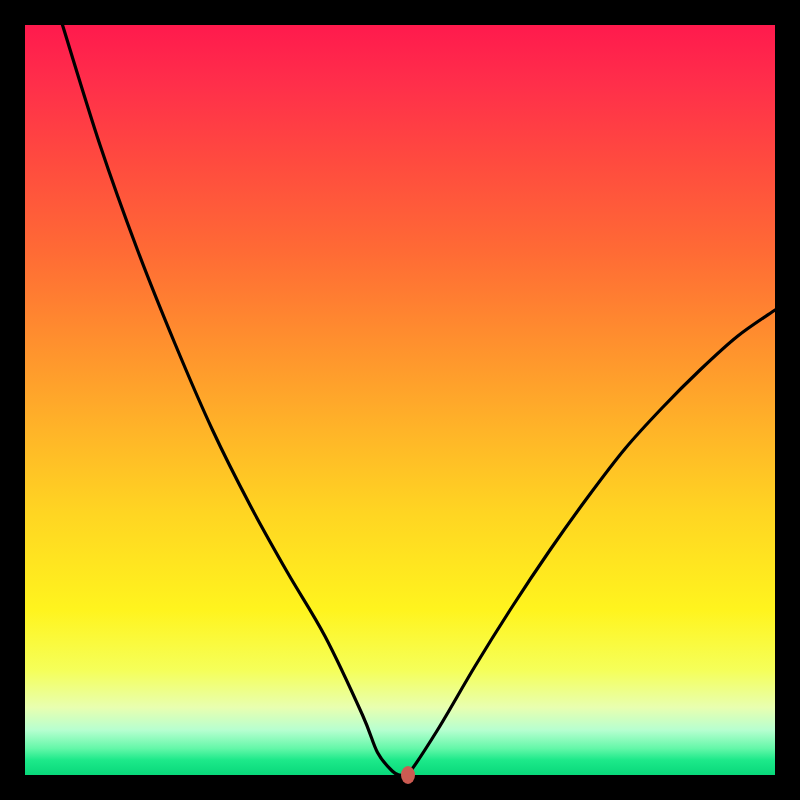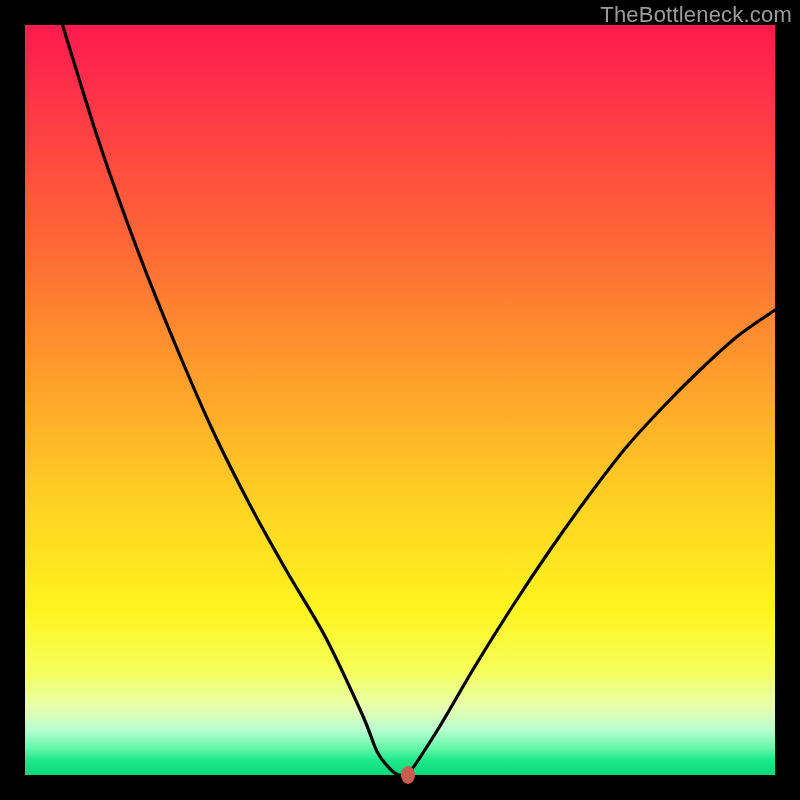--- a/index.html
+++ b/index.html
@@ -66,21 +66,20 @@
     background: #cc5b52;
     border-radius: 7px / 9px;
     transform: translate(-50%, -50%);
     z-index: 5;
   }
 </style>
 </head>
 <body>
 
 <div class="frame">
-  <div class="watermark">TheBottleneck.com</div>
 
   <div class="plot-area">
     <svg class="curve" viewBox="0 0 750 750" preserveAspectRatio="none">
       <path id="curve-path" fill="none" stroke="#000" stroke-width="3.2" stroke-linejoin="round" stroke-linecap="round" d="M 37.5 0 C 43.75 20 62.5 82.5 75 120 C 87.5 157.5 100 191.875 112.5 225 C 125 258.125 137.5 288.75000000000006 150 318.75000000000006 C 162.5 348.75000000000006 175 378.125 187.5 405 C 200 431.875 212.5 456.25 225 480 C 237.5 503.75 250 525.625 262.5 547.5 C 275 569.375 287.5 587.5 300 611.25 C 312.5 635 328.75 670.625 337.5 690 C 346.25 709.375 347.5 718.125 352.5 727.5 C 357.5 736.875 363.75 742.5 367.5 746.25 C 371.25 750 372.5 749.375 375 750 C 377.5 750.625 376.25 757.5 382.5 750 C 388.75 742.5 401.25000000000006 723.125 412.50000000000006 705 C 423.75000000000006 686.875 437.5 661.875 450 641.25 C 462.5 620.625 475 600.625 487.5 581.25 C 500 561.875 512.5 543.125 525 525 C 537.5 506.875 550 489.375 562.5 472.5 C 575 455.625 587.5 438.75 600 423.75 C 612.5 408.75 625 395.625 637.5 382.5 C 650 369.375 662.5 356.875 675 345 C 687.5 333.125 700 321.25 712.5 311.25 C 725 301.25 743.75 289.375 750 285"></path>
     </svg>
     <div class="marker" id="min-marker" style="left: 382.5px; top: 750px; background: rgb(204, 91, 82);"></div>
   </div>
 </div>
 
 </body></html>

